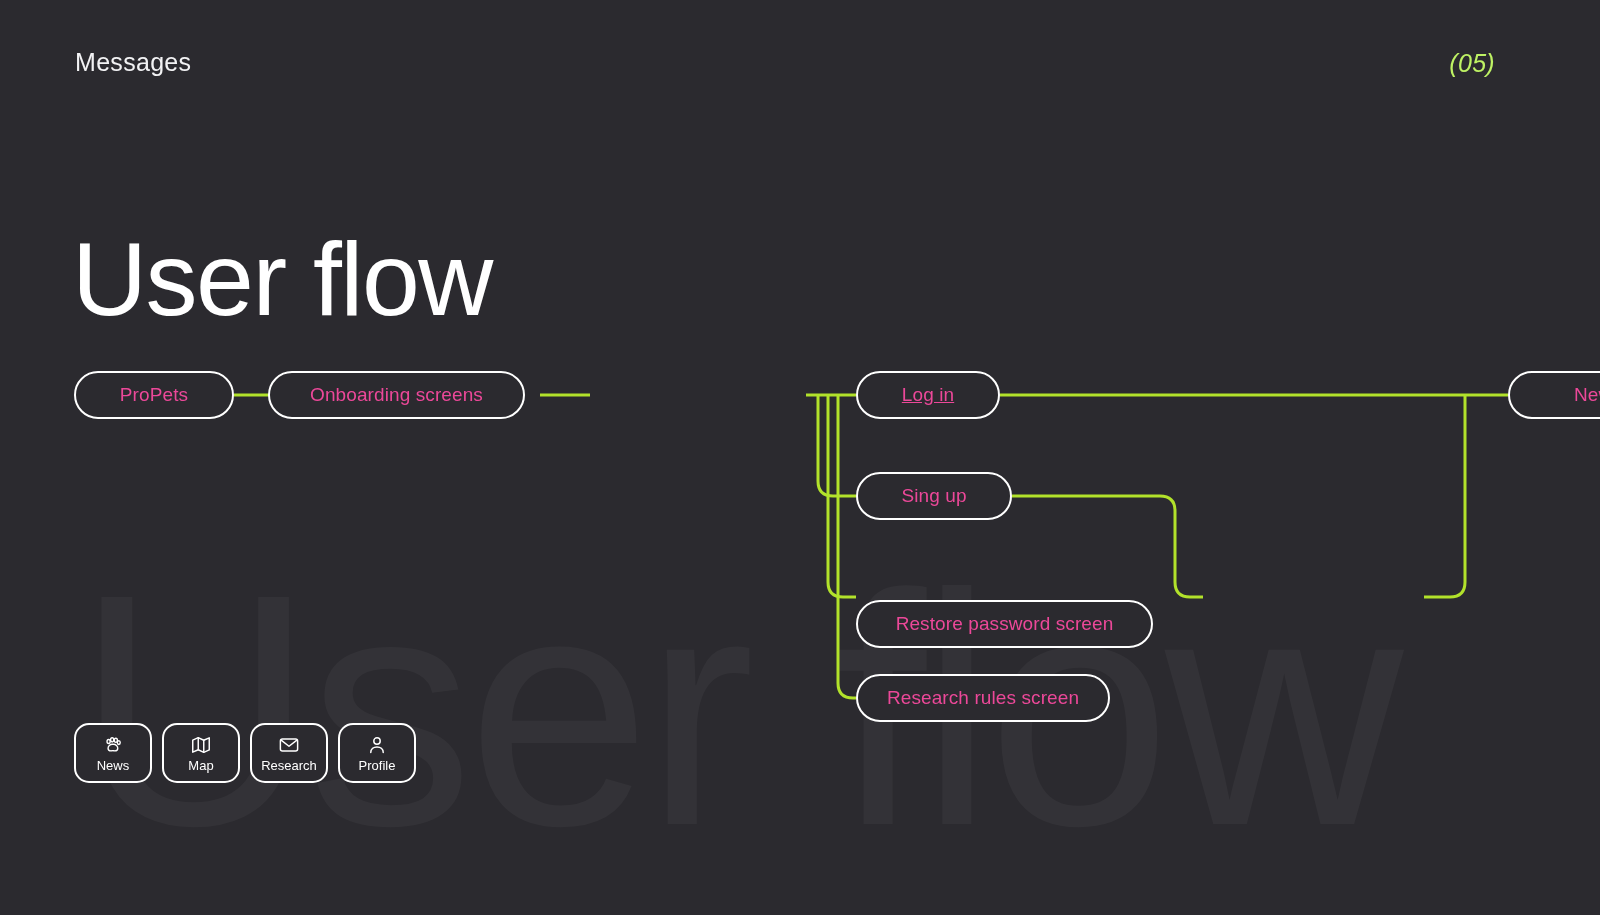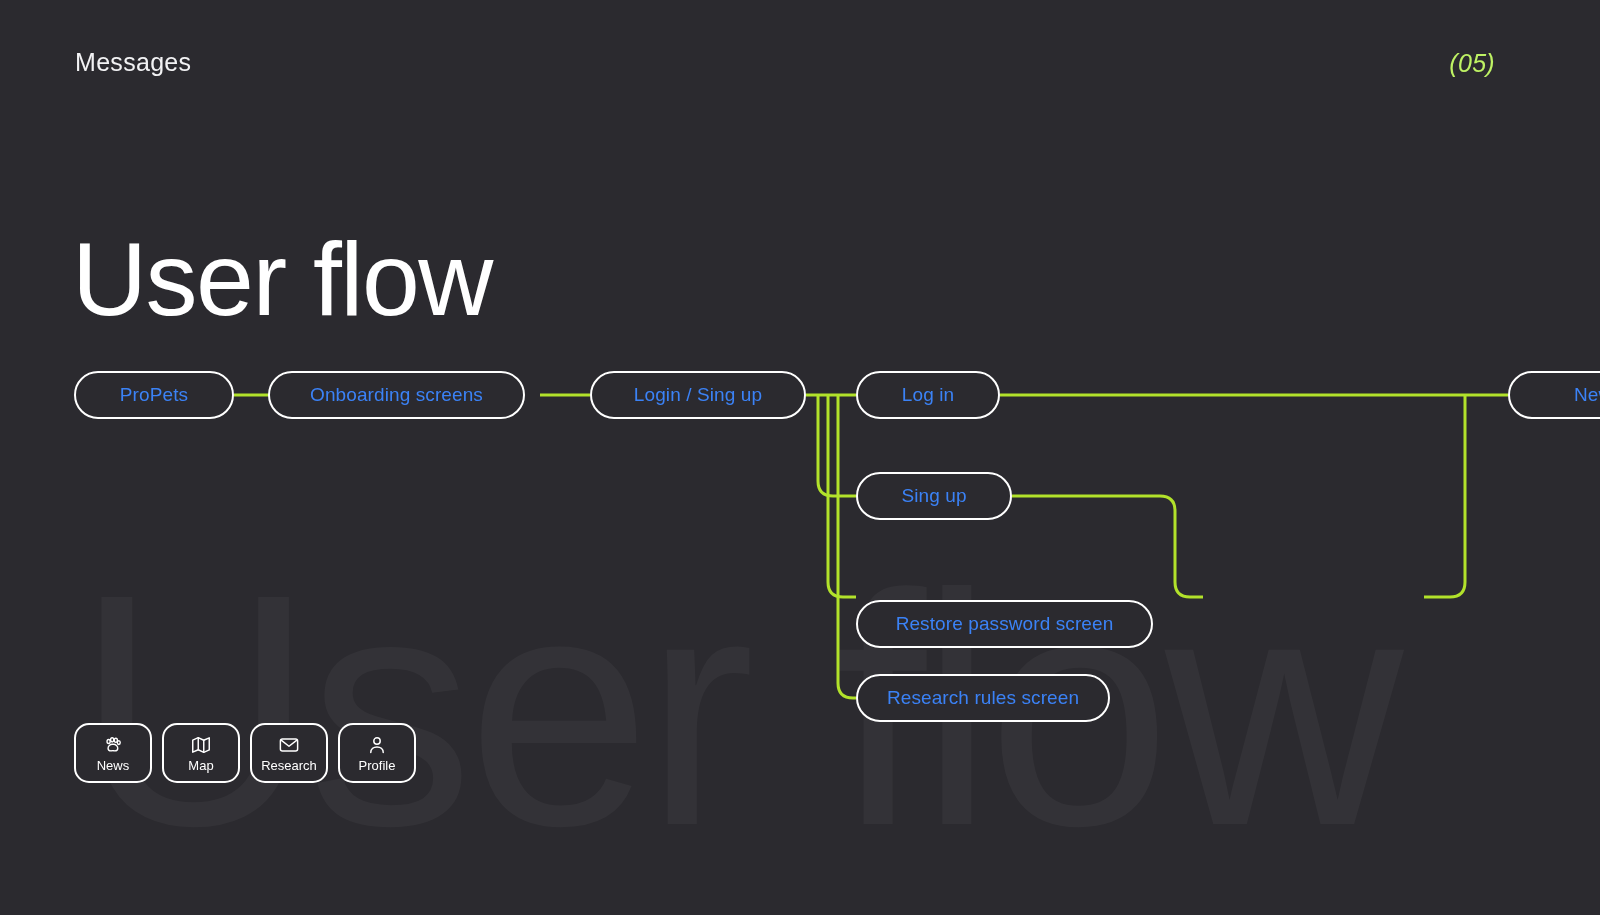--- a/index.html
+++ b/index.html
@@ -84,21 +84,21 @@
   }
 
   
   .node {
     position: absolute;
     box-sizing: border-box;
     height: 48px;
     border: 2px solid #ffffff;
     border-radius: 26px;
     background: #2b2a2f;
-    color: #3b82f6;
+    color: #ec4899;
     font-size: 19px;
     letter-spacing: 0.1px;
     display: flex;
     align-items: center;
     justify-content: center;
     white-space: nowrap;
   }
 
   
   .navbar {
@@ -165,23 +165,22 @@
 
     <path class="wire" d="M 1424 597 H 1450 Q 1465 597 1465 582 V 395"></path>
 
     <path class="wire" d="M 1000 395 H 1508"></path>
   </svg>
 
   <div class="node" style="left:74px;  top:371px;  width:160px;">ProPets</div>
 
   <div class="node" style="left:268px; top:371px;  width:257px;">Onboarding screens</div>
 
-  <div class="node" style="left:590px; top:371px;  width:216px;">Login / Sing up</div>
-
-  <div class="node" style="left:856px; top:371px;  width:144px;">Log in</div>
+
+  <div class="node" style="left:856px; top:371px;  width:144px;text-decoration:underline;">Log in</div>
 
   <div class="node" style="left:856px; top:472px;  width:156px;">Sing up</div>
 
   <div class="node" style="left:856px; top:573px;  width:297px;margin-top:27px;">Restore password screen</div>
 
   <div class="node" style="left:856px; top:674px;  width:254px;">Research rules screen</div>
 
 
   <div class="node" style="left:1508px; top:371px; width:180px;">News</div>
 

